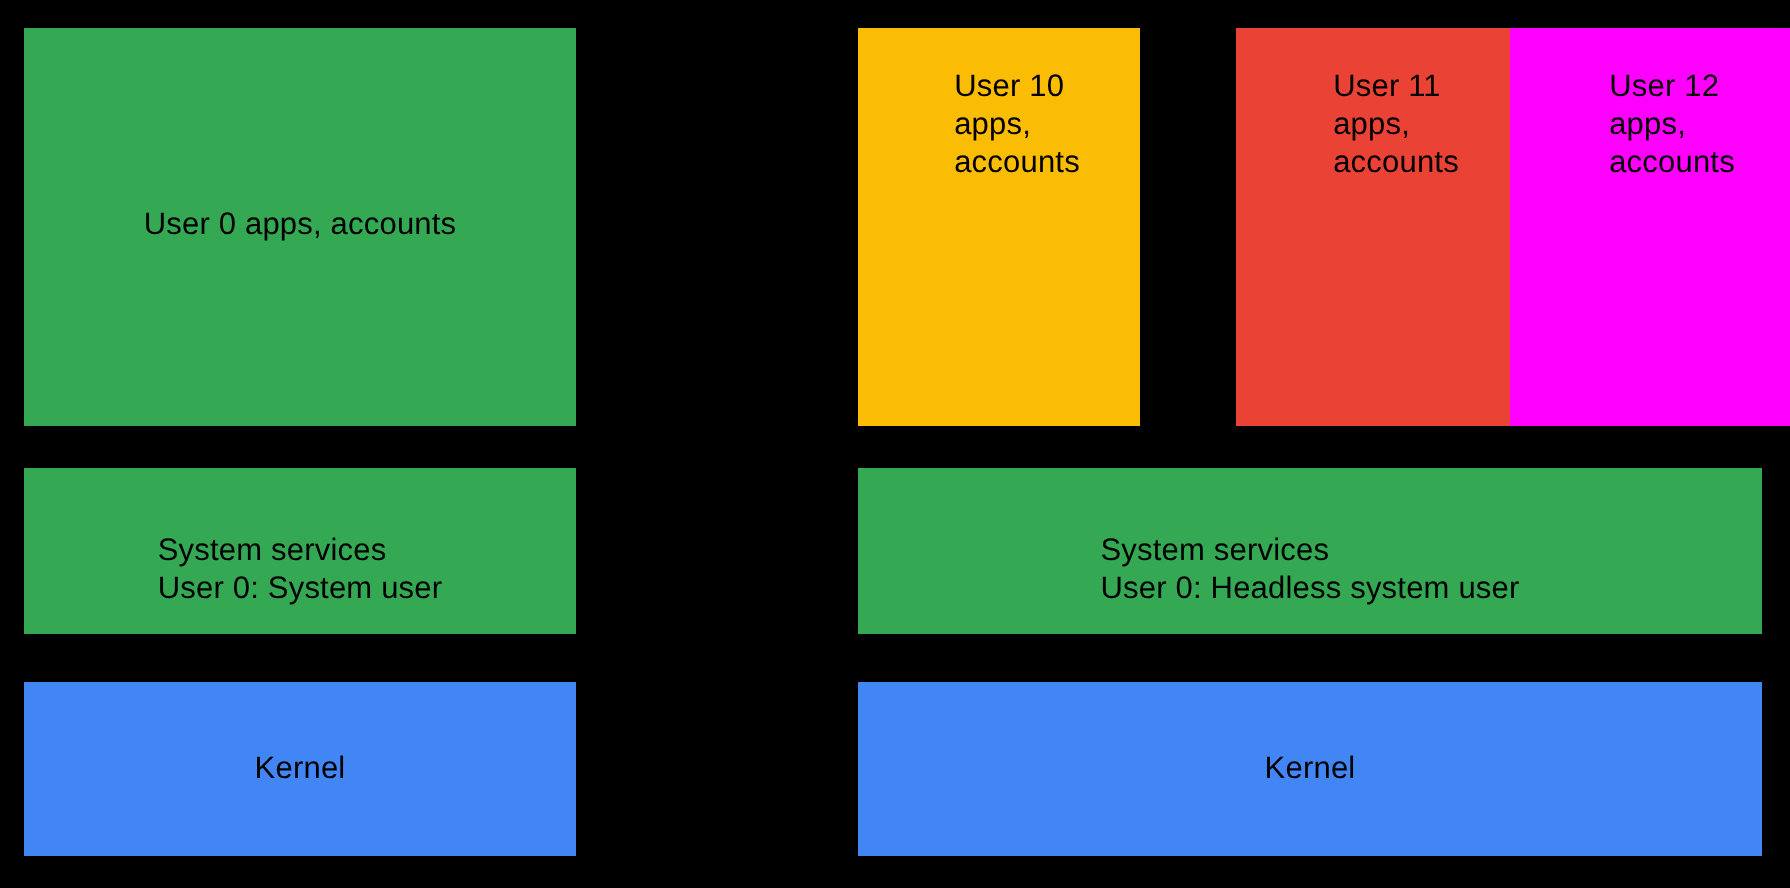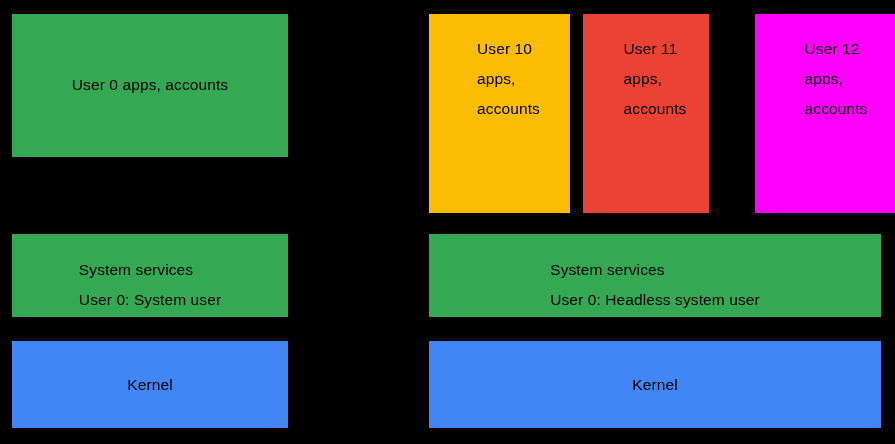--- a/index.html
+++ b/index.html
@@ -20,38 +20,38 @@
     background: #000000;
   }
   .box {
     position: absolute;
     box-sizing: border-box;
     display: flex;
     align-items: center;
     justify-content: center;
     color: #000000;
     font-size: 15.5px;
-    line-height: 30px;
+    line-height: 19px;
     letter-spacing: 0.1px;
   }
   .box .label {
     white-space: pre-line;
     text-align: left;
     padding: 0 4px;
   }
   .box.center-text .label {
     text-align: center;
   }
   
-  .b-left-apps   { left: 12px;  top: 14px;  width: 276px; height: 143px; }
+  .b-left-apps   { left: 12px;  top: 14px;  width: 276px; height: 199px; }
   .b-left-sys    { left: 12px;  top: 234px; width: 276px; height: 83px;  }
   .b-left-kernel { left: 12px;  top: 341px; width: 276px; height: 87px;  }
   
   .b-user10      { left: 429px; top: 14px;  width: 141px; height: 199px; }
-  .b-user11      { left: 583px; top: 14px;  width: 126px; height: 199px; }
+  .b-user11      { left: 618px; top: 14px;  width: 142px; height: 199px; }
   .b-user12      { left: 737px; top: 14px;  width: 144px; height: 199px; }
   .b-right-sys   { left: 429px; top: 234px; width: 452px; height: 83px;  }
   .b-right-kernel{ left: 429px; top: 341px; width: 452px; height: 87px;  }
   
   .b-left-apps .label { transform: translateY(-1px); }
   .b-user10 .label, .b-user11 .label, .b-user12 .label {
     align-self: flex-start;
     margin-top: 20px;
     padding-left: 22px;
   }

